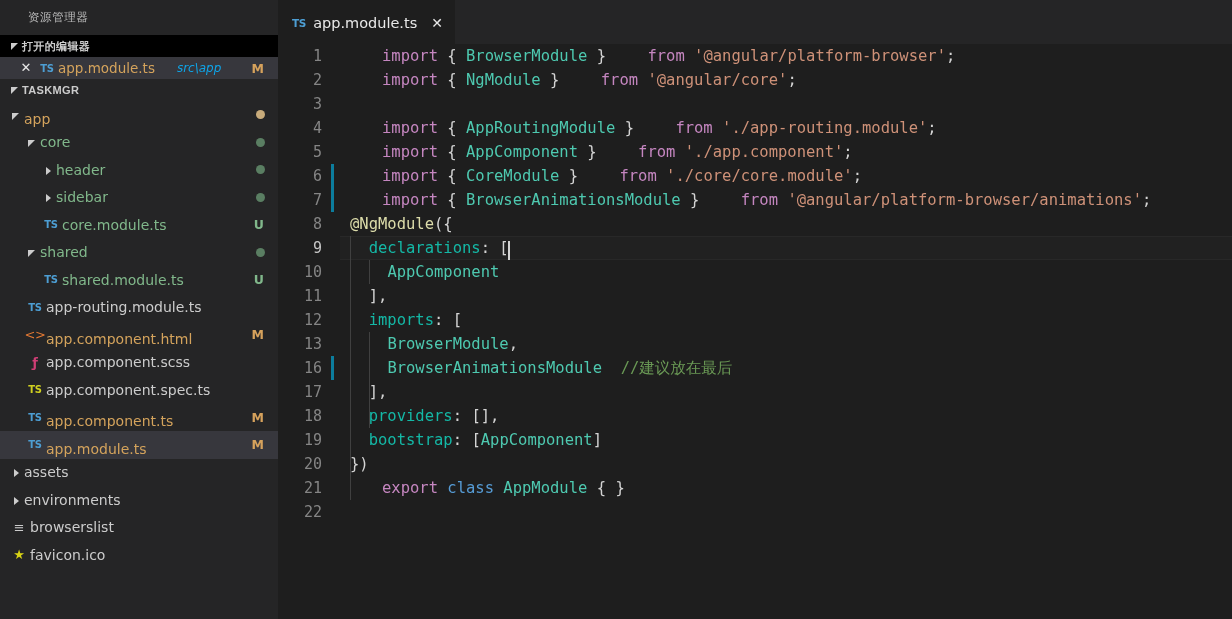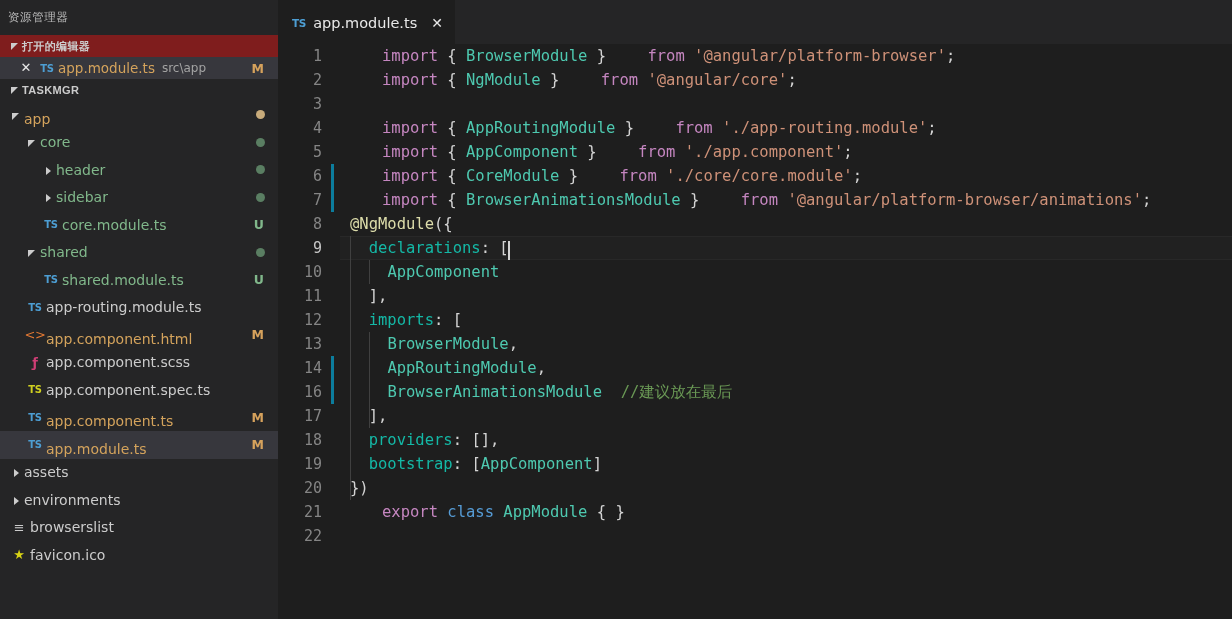--- a/index.html
+++ b/index.html
@@ -14,39 +14,39 @@
   
   #sidebar {
     width: 278px; height: 619px;
     background: #252526;
     display: flex; flex-direction: column;
     flex: 0 0 278px;
     position: relative;
   }
   .sb-title {
     height: 35px; line-height: 35px;
-    padding-left: 8px;
+    padding-left: 28px;
     color: #bbbbbb;
     font-size: 11.5px;
     letter-spacing: .6px;
     font-family: "DejaVu Sans", "Liberation Sans", sans-serif;
     background: #252526;
     flex: 0 0 35px;
   }
   .section-header {
     height: 22px; line-height: 22px;
     display: flex; align-items: center;
     color: #cccccc;
     font-size: 11px;
     font-weight: bold;
     letter-spacing: .35px;
     padding-left: 8px;
     background: #252526;
   }
-  .section-header.open-editors { background: #7f1d1d; }
+  .section-header.open-editors { background: #000000; }
   .twisty {
     width: 14px; flex: 0 0 14px;
     display: inline-block;
     font-size: 8px; color: #cccccc;
     text-align: center; line-height: 22px;
   }
   .twisty.down svg, .twisty.right svg { vertical-align: middle; }
 
   .open-editor-row {
     height: 22px;
@@ -68,21 +68,21 @@
     font-family: "DejaVu Sans", "Liberation Sans", sans-serif;
     letter-spacing: -.3px;
   }
   .ficon.ts { color: #4d9ed3; }
   .ficon.ts-yellow { color: #cfcf20; }
   .ficon.html { color: #e37933; font-size: 13px; font-weight: normal; }
   .ficon.scss { color: #cf3e75; font-size: 13px; }
   .ficon.list { color: #cccccc; font-size: 13px; font-weight: normal; }
   .ficon.star { color: #d9d415; font-size: 13px; }
   .oe-name { color: #d4a35c; font-size: 13.5px; font-family: "DejaVu Sans","Liberation Sans",sans-serif; }
-  .oe-path { color: #a3a3a3; font-size: 12px; margin-left: 7px; font-family: "DejaVu Sans","Liberation Sans",sans-serif; }
+  .oe-path { color: #0ea5e9; font-size: 12px; margin-left: 22px; font-family: "DejaVu Sans","Liberation Sans",sans-serif; font-style: italic; }
   .badge {
     position: absolute; right: 14px;
     font-size: 12.5px; font-weight: bold;
     font-family: "DejaVu Sans","Liberation Sans",sans-serif;
   }
   .badge.M { color: #d6a25c; }
   .badge.U { color: #81b88b; }
   .dot {
     position: absolute; right: 13px;
     width: 9px; height: 9px; border-radius: 50%;
@@ -365,21 +365,20 @@
         <div class="cline"><span class="lnum">4</span><span class="gutter"></span><span class="ctext"><span class="k">import</span><span class="punc"> </span><span class="punc">{</span><span class="punc"> </span><span class="type">AppRoutingModule</span><span class="punc"> </span><span class="punc">}</span><span class="punc"> </span><span class="k">from</span><span class="punc"> </span><span class="str">'./app-routing.module'</span><span class="punc">;</span></span></div>
         <div class="cline"><span class="lnum">5</span><span class="gutter"></span><span class="ctext"><span class="k">import</span><span class="punc"> </span><span class="punc">{</span><span class="punc"> </span><span class="type">AppComponent</span><span class="punc"> </span><span class="punc">}</span><span class="punc"> </span><span class="k">from</span><span class="punc"> </span><span class="str">'./app.component'</span><span class="punc">;</span></span></div>
         <div class="cline"><span class="lnum">6</span><span class="gutter changed"></span><span class="ctext"><span class="k">import</span><span class="punc"> </span><span class="punc">{</span><span class="punc"> </span><span class="type">CoreModule</span><span class="punc"> </span><span class="punc">}</span><span class="punc"> </span><span class="k">from</span><span class="punc"> </span><span class="str">'./core/core.module'</span><span class="punc">;</span></span></div>
         <div class="cline"><span class="lnum">7</span><span class="gutter changed"></span><span class="ctext"><span class="k">import</span><span class="punc"> </span><span class="punc">{</span><span class="punc"> </span><span class="type">BrowserAnimationsModule</span><span class="punc"> </span><span class="punc">}</span><span class="punc"> </span><span class="k">from</span><span class="punc"> </span><span class="str">'@angular/platform-browser/animations'</span><span class="punc">;</span></span></div>
         <div class="cline"><span class="lnum">8</span><span class="gutter"></span><span class="ctext"><span class="dec">@NgModule</span><span class="punc">(</span><span class="punc">{</span></span></div>
         <div class="cline active"><span class="lnum">9</span><span class="gutter"></span><span class="ctext"><span class="punc"> </span><span class="punc"> </span><span class="prop">declarations</span><span class="punc">:</span><span class="punc"> </span><span class="punc">[</span><span class="cursor"></span></span></div>
         <div class="cline"><span class="lnum">10</span><span class="gutter"></span><span class="ctext"><span class="punc"> </span><span class="punc"> </span><span class="punc"> </span><span class="punc"> </span><span class="type">AppComponent</span></span></div>
         <div class="cline"><span class="lnum">11</span><span class="gutter"></span><span class="ctext"><span class="punc"> </span><span class="punc"> </span><span class="punc">]</span><span class="punc">,</span></span></div>
         <div class="cline"><span class="lnum">12</span><span class="gutter"></span><span class="ctext"><span class="punc"> </span><span class="punc"> </span><span class="prop">imports</span><span class="punc">:</span><span class="punc"> </span><span class="punc">[</span></span></div>
         <div class="cline"><span class="lnum">13</span><span class="gutter"></span><span class="ctext"><span class="punc"> </span><span class="punc"> </span><span class="punc"> </span><span class="punc"> </span><span class="type">BrowserModule</span><span class="punc">,</span></span></div>
-        <div class="cline"><span class="lnum">14</span><span class="gutter changed"></span><span class="ctext"><span class="punc"> </span><span class="punc"> </span><span class="punc"> </span><span class="punc"> </span><span class="type">AppRoutingModule</span><span class="punc">,</span></span></div>
         <div class="cline"><span class="lnum">16</span><span class="gutter changed"></span><span class="ctext"><span class="punc"> </span><span class="punc"> </span><span class="punc"> </span><span class="punc"> </span><span class="type">BrowserAnimationsModule</span><span class="punc"> </span><span class="punc"> </span><span class="com">//建议放在最后</span></span></div>
         <div class="cline"><span class="lnum">17</span><span class="gutter"></span><span class="ctext"><span class="punc"> </span><span class="punc"> </span><span class="punc">]</span><span class="punc">,</span></span></div>
         <div class="cline"><span class="lnum">18</span><span class="gutter"></span><span class="ctext"><span class="punc"> </span><span class="punc"> </span><span class="prop">providers</span><span class="punc">:</span><span class="punc"> </span><span class="punc">[</span><span class="punc">]</span><span class="punc">,</span></span></div>
         <div class="cline"><span class="lnum">19</span><span class="gutter"></span><span class="ctext"><span class="punc"> </span><span class="punc"> </span><span class="prop">bootstrap</span><span class="punc">:</span><span class="punc"> </span><span class="punc">[</span><span class="type">AppComponent</span><span class="punc">]</span></span></div>
         <div class="cline"><span class="lnum">20</span><span class="gutter"></span><span class="ctext"><span class="punc">}</span><span class="punc">)</span></span></div>
         <div class="cline"><span class="lnum">21</span><span class="gutter"></span><span class="ctext"><span class="k">export</span><span class="punc"> </span><span class="kw">class</span><span class="punc"> </span><span class="type">AppModule</span><span class="punc"> </span><span class="punc">{</span><span class="punc"> </span><span class="punc">}</span></span></div>
         <div class="cline"><span class="lnum">22</span><span class="gutter"></span><span class="ctext"></span></div>
         <div class="indguide" style="left: 72px; top: 192px; height: 264px;"></div>
         <div class="indguide" style="left: 90.5px; top: 216px; height: 24px;"></div>
         <div class="indguide" style="left: 90.5px; top: 288px; height: 96px;"></div>

